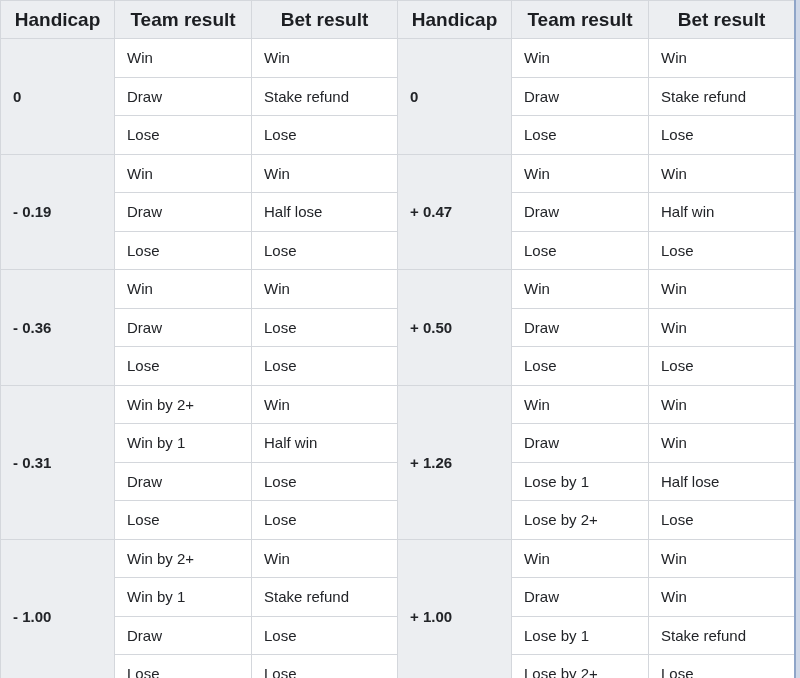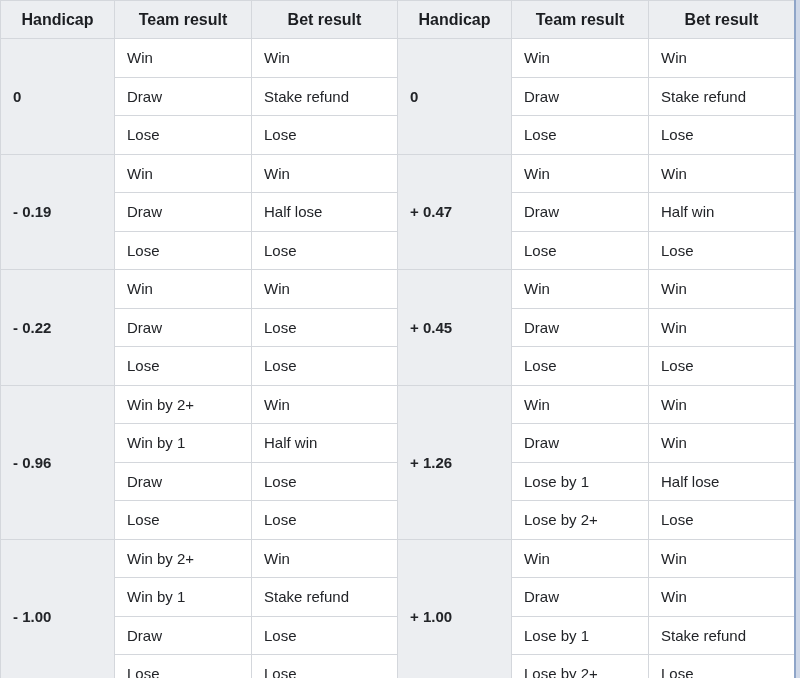--- a/index.html
+++ b/index.html
@@ -52,21 +52,21 @@
     text-align: left;
     vertical-align: middle;
     white-space: nowrap;
     overflow: hidden;
   }
   table.handicap thead th {
     background: #eceef1;
     font-weight: bold;
     text-align: center;
     height: 37px;
-    font-size: 16px;
+    font-size: 19px;
     color: #1c1e22;
   }
   td.hcap {
     background: #eceef1;
     font-weight: bold;
     text-align: center;
     font-size: 15px;
     color: #1c1e22;
   }
   col.c-hcap { width: 114px; }
@@ -132,41 +132,41 @@
           <td>Draw</td>
           <td>Half win</td>
         </tr>
         <tr>
           <td>Lose</td>
           <td>Lose</td>
           <td>Lose</td>
           <td>Lose</td>
         </tr>
         <tr>
-          <td class="hcap" rowspan="3">- 0.22</td>
-          <td>Win</td>
-          <td>Win</td>
-          <td class="hcap" rowspan="3">+ 0.45</td>
-          <td>Win</td>
-          <td>Win</td>
-        </tr>
-        <tr>
-          <td>Draw</td>
-          <td>Lose</td>
-          <td>Draw</td>
-          <td>Win</td>
-        </tr>
-        <tr>
-          <td>Lose</td>
-          <td>Lose</td>
-          <td>Lose</td>
-          <td>Lose</td>
-        </tr>
-        <tr>
-          <td class="hcap" rowspan="4">- 0.96</td>
+          <td class="hcap" rowspan="3">- 0.36</td>
+          <td>Win</td>
+          <td>Win</td>
+          <td class="hcap" rowspan="3">+ 0.50</td>
+          <td>Win</td>
+          <td>Win</td>
+        </tr>
+        <tr>
+          <td>Draw</td>
+          <td>Lose</td>
+          <td>Draw</td>
+          <td>Win</td>
+        </tr>
+        <tr>
+          <td>Lose</td>
+          <td>Lose</td>
+          <td>Lose</td>
+          <td>Lose</td>
+        </tr>
+        <tr>
+          <td class="hcap" rowspan="4">- 0.31</td>
           <td>Win by 2+</td>
           <td>Win</td>
           <td class="hcap" rowspan="4">+ 1.26</td>
           <td>Win</td>
           <td>Win</td>
         </tr>
         <tr>
           <td>Win by 1</td>
           <td>Half win</td>
           <td>Draw</td>

